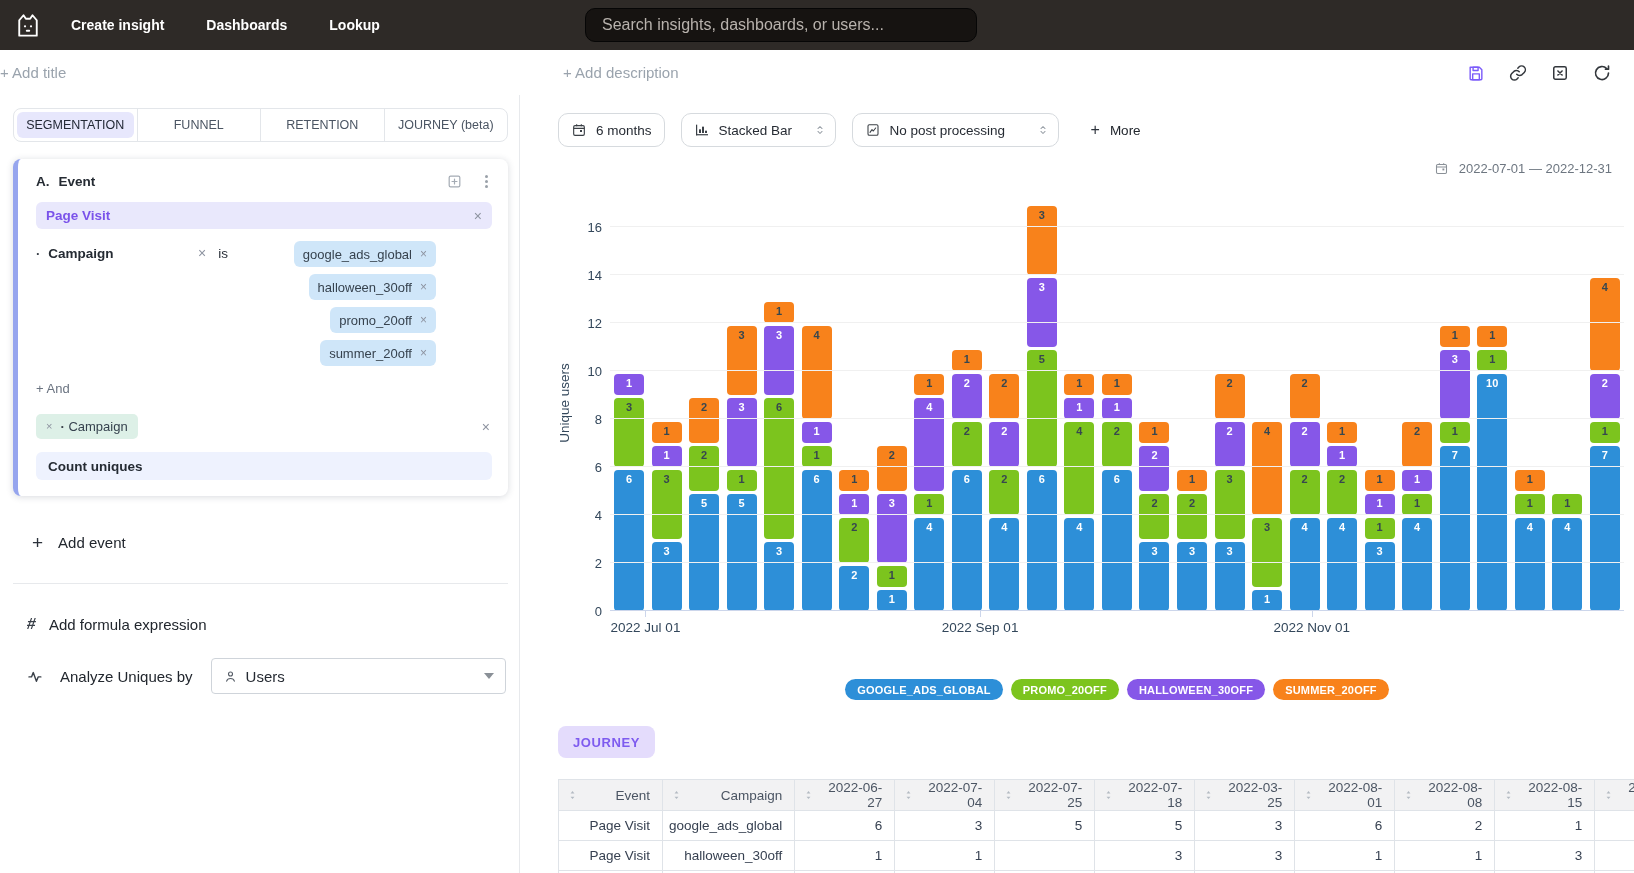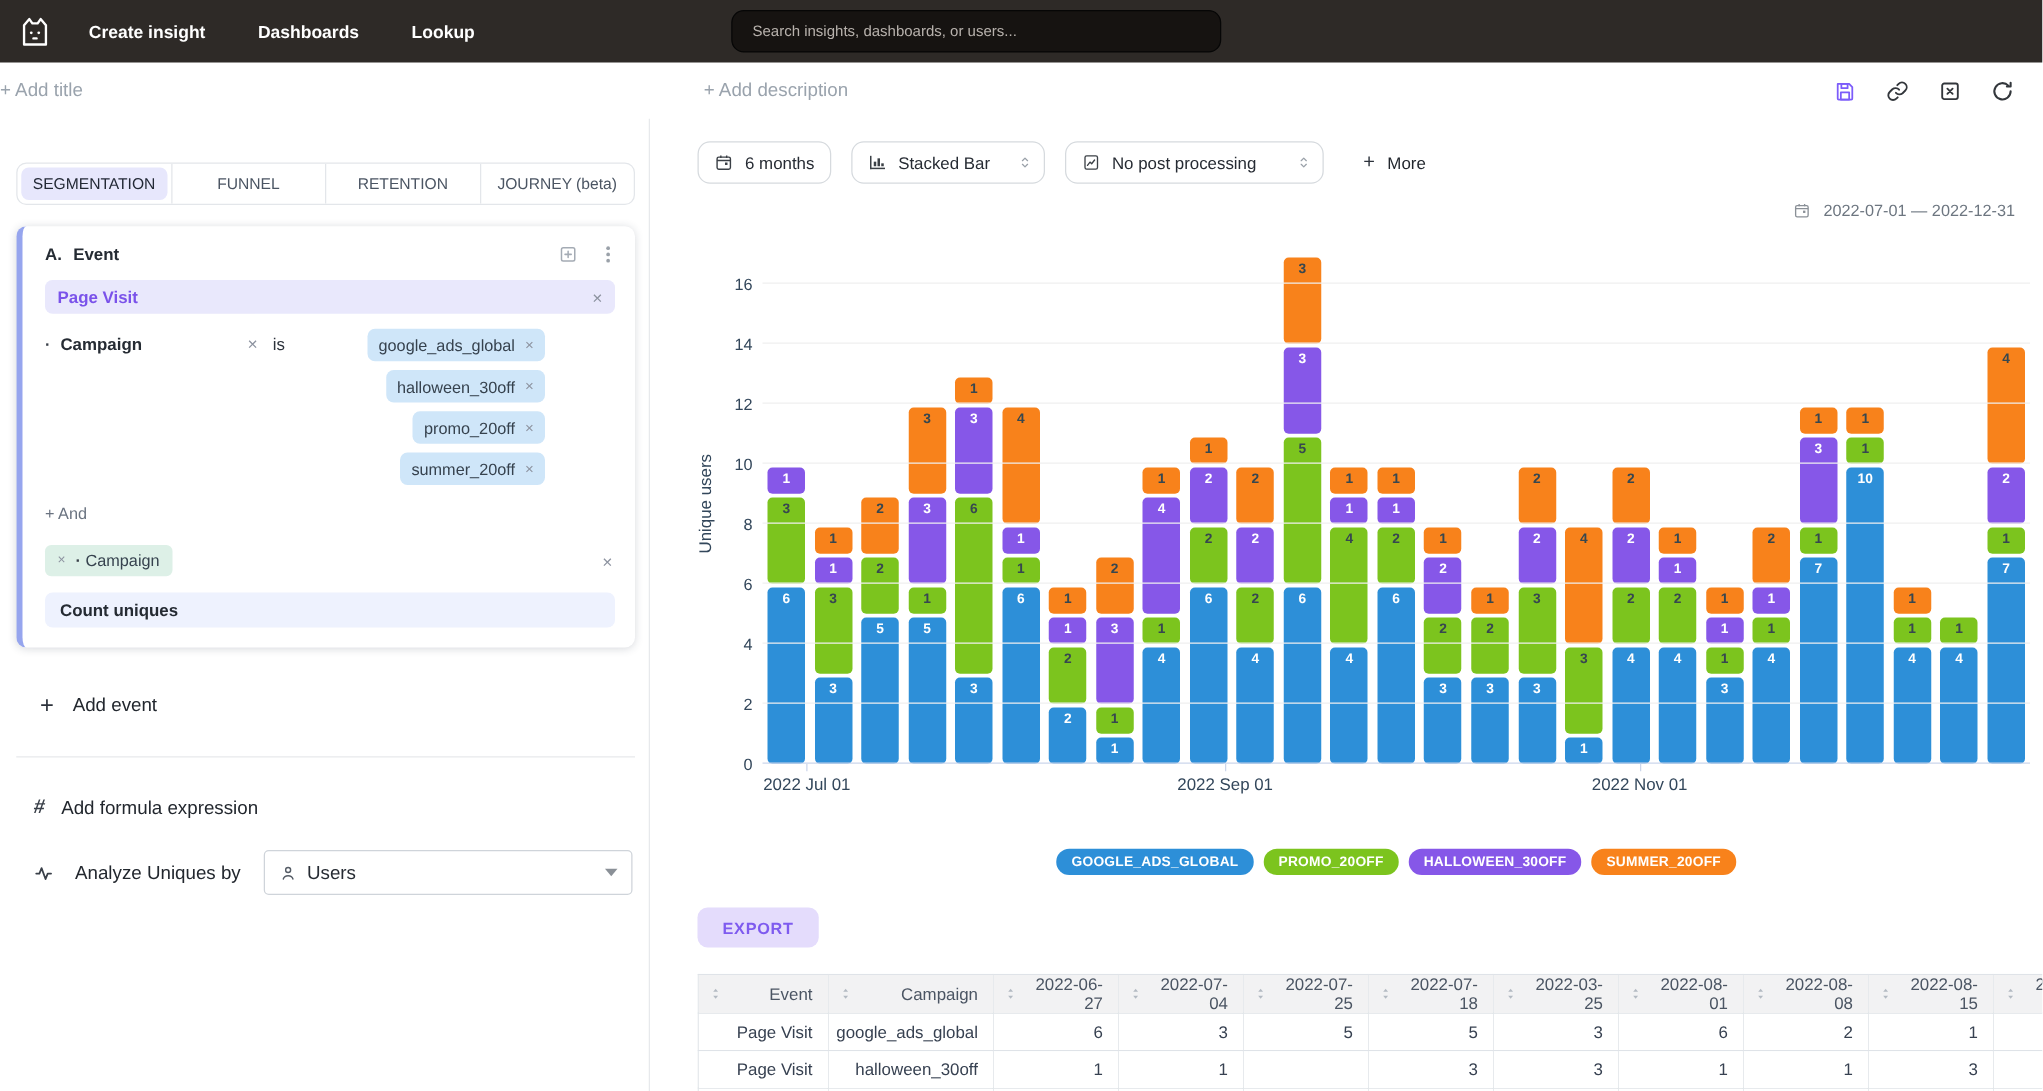--- a/index.html
+++ b/index.html
@@ -5,21 +5,21 @@
   * { box-sizing: border-box; margin: 0; padding: 0; }
   html,body { width:1634px; height:873px; overflow:hidden; background:#fff;
     font-family:"Liberation Sans", sans-serif; color:#252b33; }
 
   
   .topnav { height:50px; background:#2e2a27; display:flex; align-items:center; position:relative; color:#fff; }
   .logo { margin-left:13px; display:flex; align-items:center; }
   .nav-left { display:flex; gap:42px; margin-left:28px; }
   .nav-item { font-size:14px; font-weight:600; color:#fff; cursor:pointer; }
   .search { position:absolute; left:585px; top:8px; width:392px; height:34px; background:#161311;
-    border:1px solid #060606; border-radius:10px; color:#e3ddd8; font-size:12px; padding:0 16px; outline:none;
+    border:1px solid #060606; border-radius:10px; color:#e3ddd8; font-size:16px; padding:0 16px; outline:none;
     font-family:"Liberation Sans", sans-serif; }
   .search::placeholder { color:#b8b2ad; }
   .nav-right { position:absolute; right:38px; display:flex; align-items:center; gap:28px; }
   .nav-right .nav-item { font-size:13.5px; }
   .help-badge { width:20px; height:20px; border:1.6px solid #fff; border-radius:50%;
     display:flex; align-items:center; justify-content:center; font-size:12px; font-weight:700; cursor:pointer;}
   .workspace { font-size:15px; font-weight:700; margin-left:4px; }
   .avatar { width:26px; height:26px; border-radius:6px; background:#f2a32e; color:#fff;
     font-size:11px; font-weight:700; display:flex; align-items:center; justify-content:center; }
 
@@ -31,21 +31,21 @@
   .doc-actions { position:absolute; right:22px; display:flex; gap:22px; align-items:center; }
   .doc-actions .act { width:20px; height:20px; color:#33373c; cursor:pointer; }
   .doc-actions .act.save { color:#7c5cfa; }
 
   
   .content { display:flex; height:778px; }
   .left-panel { width:520px; min-width:520px; border-right:1px solid #e7e9ec; padding:13px 11px 0 13px; }
   .main { flex:1; position:relative; padding:18px 0 0 38px; }
 
   
-  .tabbar { display:flex; border:1px solid #e3e6ea; border-radius:8px; height:34px; overflow:hidden; background:#fff;margin-top:22px; }
+  .tabbar { display:flex; border:1px solid #e3e6ea; border-radius:8px; height:34px; overflow:hidden; background:#fff; }
   .tab { flex:1; display:flex; align-items:center; justify-content:center; font-size:12.5px; color:#4b5563;
     cursor:pointer; position:relative; padding:3px; }
   .tab + .tab { border-left:1px solid #e3e6ea; }
   .tab .tab-inner { width:100%; height:100%; display:flex; align-items:center; justify-content:center; border-radius:6px; }
   .tab.active .tab-inner { background:#e7e7fc; color:#232936; font-weight:400; }
 
   
   .event-card { margin-top:17px; background:#fff; border-radius:8px; box-shadow:0 1px 7px rgba(40,50,70,.18);
     border-left:5px solid #96a5ee; padding:14px 12px 16px 10px; }
   .card-head { display:flex; align-items:center; padding:0 4px 0 8px; }
@@ -552,21 +552,21 @@
         <div class="xlabel" style="left: 69.2%;">2022 Nov 01</div>
       </div>
 
     <div class="legend" id="legend">
         <div class="legend-pill" style="background: rgb(45, 143, 216);">GOOGLE_ADS_GLOBAL</div>
         <div class="legend-pill" style="background: rgb(124, 196, 30);">PROMO_20OFF</div>
         <div class="legend-pill" style="background: rgb(134, 87, 232);">HALLOWEEN_30OFF</div>
         <div class="legend-pill" style="background: rgb(248, 130, 27);">SUMMER_20OFF</div>
       </div>
 
-    <button class="export-btn">EXPORT</button>
+    <button class="export-btn">JOURNEY</button>
 
     <div class="table-wrap">
       <div class="tbl" id="tbl">
           <div class="trow head">
             <div class="tcell c0"><span class="sort">
                 <svg viewBox="0 0 24 24" width="13" height="13" fill="currentColor">
                   <path d="M12 4.5l3.6 4.5H8.4z"></path>
                   <path d="M12 19.5l-3.6-4.5h7.2z"></path>
                 </svg>
               </span><span>Event</span></div>

